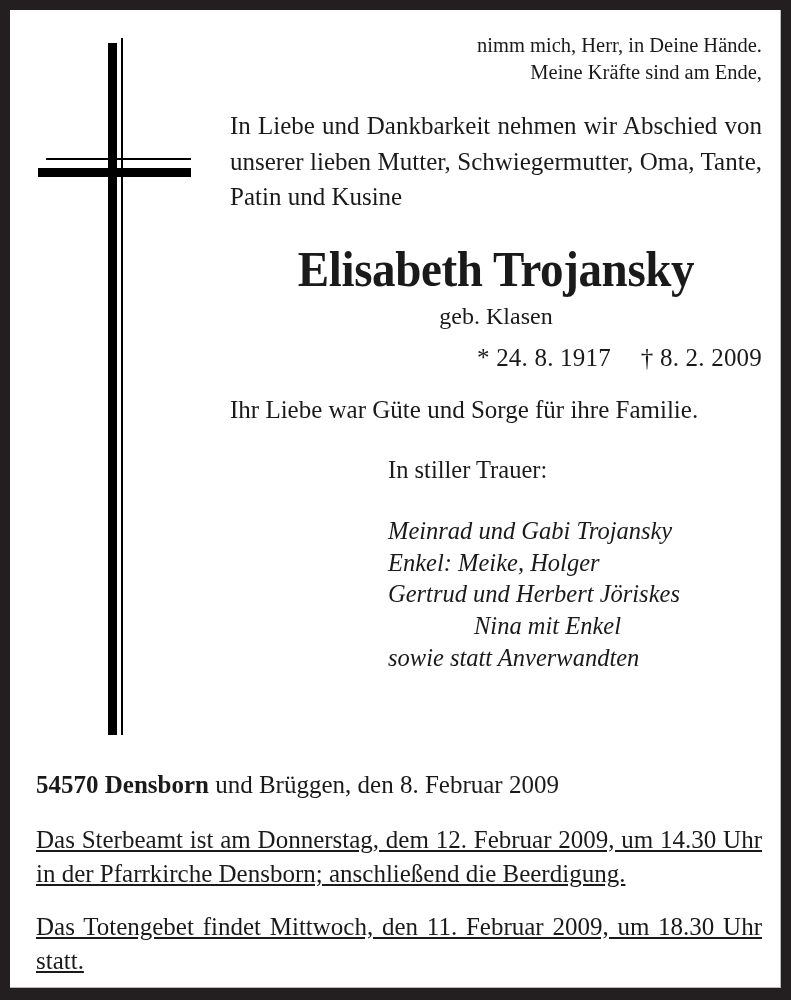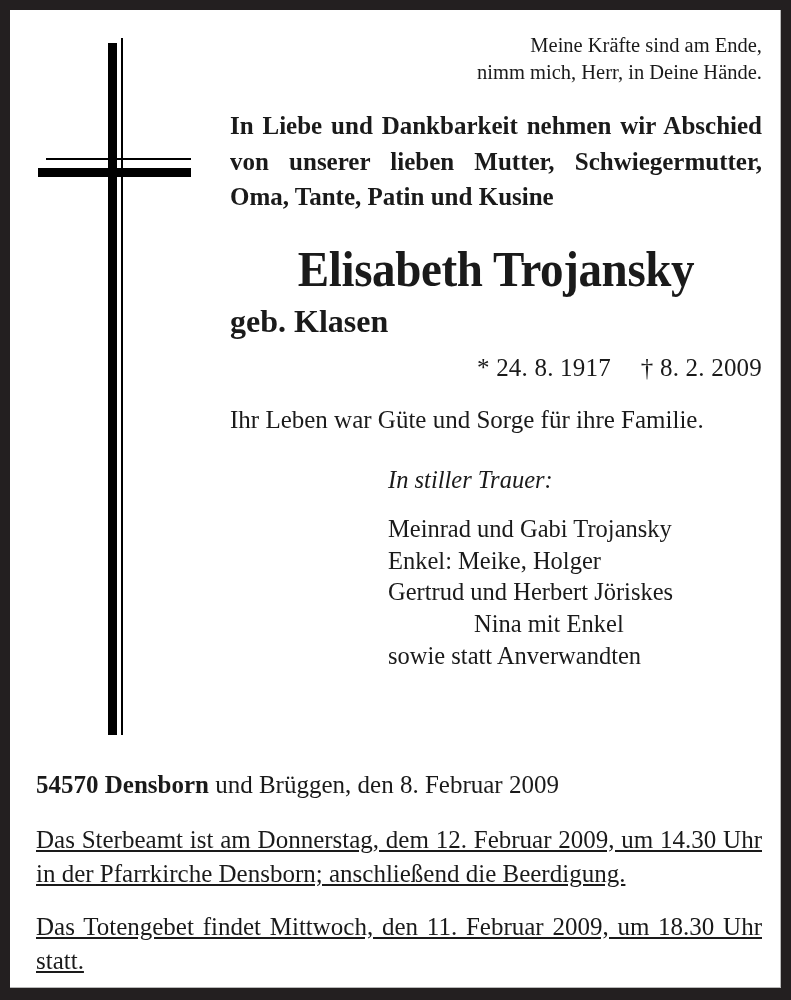--- a/index.html
+++ b/index.html
@@ -92,37 +92,37 @@
   .epigraph div { white-space: nowrap; }
 
   .intro {
     margin: 0;
     font-size: 25px;
     line-height: 1.42;
     text-align: justify;
     text-align-last: left;
     -webkit-hyphens: none;
     hyphens: none;
-    font-weight: bold;
   }
 
   .name {
     margin: 28px 0 0 0;
     text-align: center;
     font-size: 50px;
     font-weight: bold;
     letter-spacing: -0.4px;
     line-height: 1.05;
     transform: scaleX(0.94);
     transform-origin: center;
   }
   .maiden {
     margin: 8px 0 0 0;
-    font-size: 32px;
-    font-weight: bold;
+    text-align: center;
+    font-size: 24px;
+    font-weight: normal;
   }
   .dates {
     margin: 14px 0 0 0;
     text-align: right;
     font-size: 25px;
     letter-spacing: 0.2px;
   }
   .dates .gap { display: inline-block; width: 30px; }
 
   .epitaph {
@@ -132,22 +132,22 @@
     text-align: justify;
     text-align-last: left;
   }
 
   .mourn-block {
     margin: 26px 0 0 0;
     padding-left: 158px;
     font-size: 24.5px;
     line-height: 1.29;
   }
-  .mourn-title { margin-bottom: 18px; font-style: italic; }
-  .mourn-list div { white-space: nowrap; }
+  .mourn-title { margin-bottom: 30px; }
+  .mourn-list div { white-space: nowrap; font-style: italic; }
   .mourn-list .indent { padding-left: 86px; }
 
   
   .footer {
     position: absolute;
     left: 26px;
     top: 758px;
     width: 726px;
     font-size: 25px;
     line-height: 1.38;
@@ -174,34 +174,34 @@
     <div class="cross">
       <div class="v-thick"></div>
       <div class="v-thin"></div>
       <div class="h-thick"></div>
       <div class="h-thin"></div>
     </div>
 
     <div class="column">
 
       <div class="epigraph">
+        <div>nimm mich, Herr, in Deine Hände.</div>
         <div>Meine Kräfte sind am Ende,</div>
-        <div>nimm mich, Herr, in Deine Hände.</div>
       </div>
 
       <p class="intro">In Liebe und Dankbarkeit nehmen wir Abschied von unserer lieben Mutter, Schwiegermutter, Oma, Tante, Patin und Kusine</p>
 
       <div class="name">Elisabeth Trojansky</div>
       <div class="maiden">geb. Klasen</div>
 
       <div class="dates">
         <span>* 24. 8. 1917</span><span class="gap"></span><span>† 8. 2. 2009</span>
       </div>
 
-      <p class="epitaph">Ihr Leben war Güte und Sorge für ihre Familie.</p>
+      <p class="epitaph">Ihr Liebe war Güte und Sorge für ihre Familie.</p>
 
       <div class="mourn-block">
         <div class="mourn-title">In stiller Trauer:</div>
         <div class="mourn-list">
           <div>Meinrad und Gabi Trojansky</div>
           <div>Enkel: Meike, Holger</div>
           <div>Gertrud und Herbert Jöriskes</div>
           <div class="indent">Nina mit Enkel</div>
           <div>sowie statt Anverwandten</div>
         </div>

